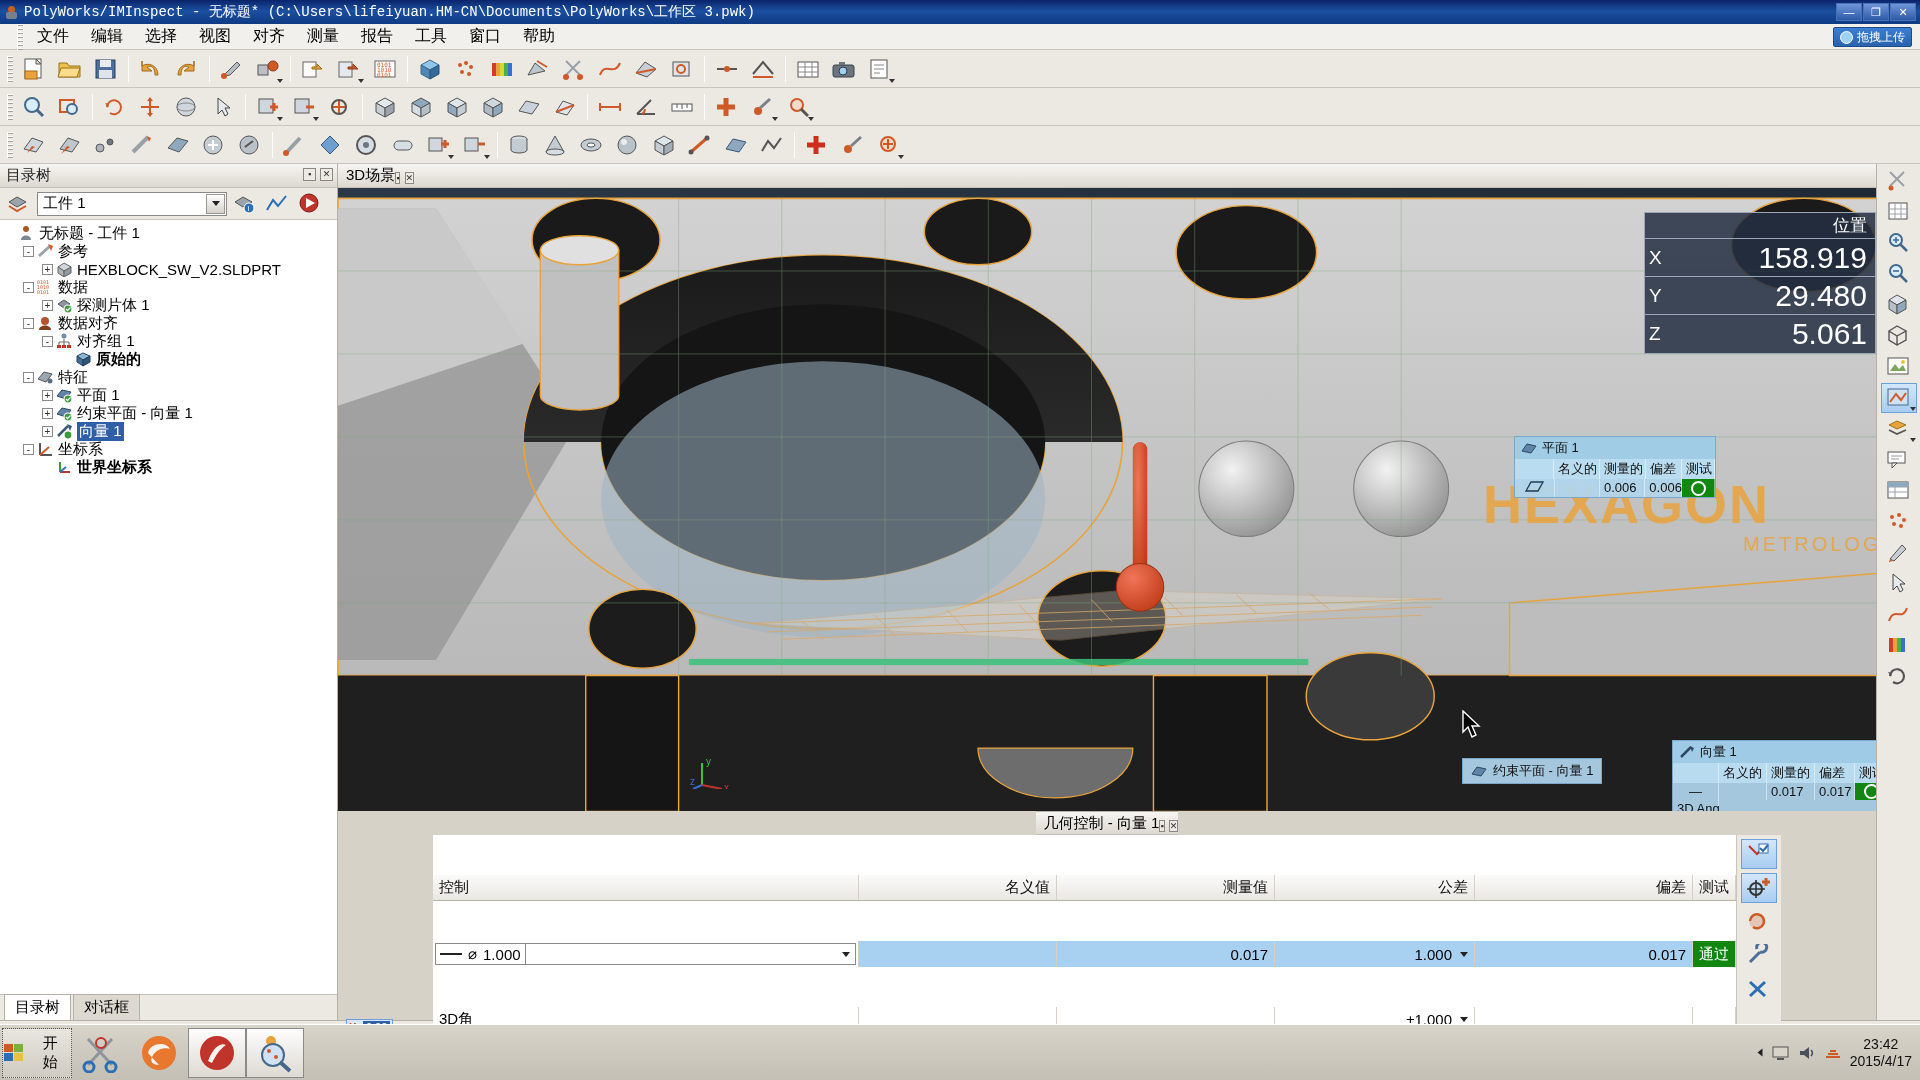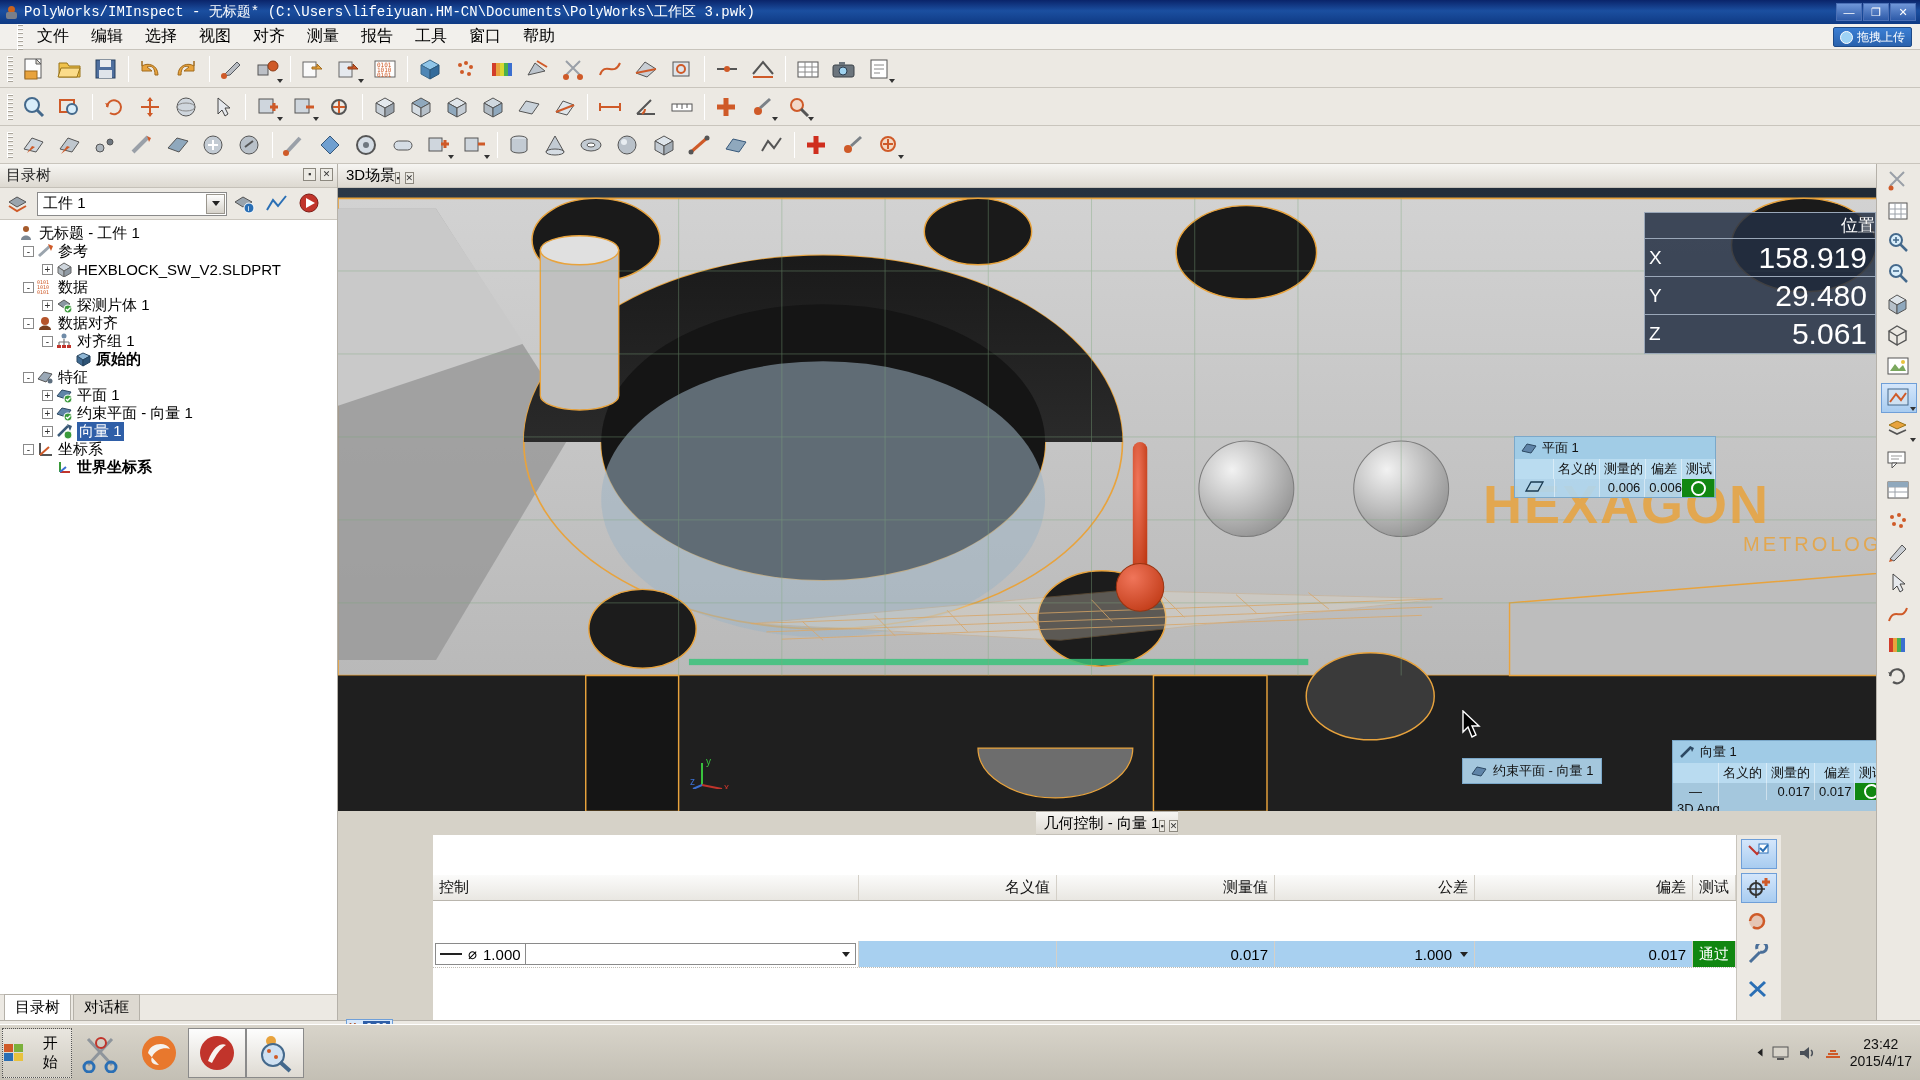--- a/index.html
+++ b/index.html
@@ -143,32 +143,32 @@
   #tray{ margin-left:auto; display:flex; align-items:center; gap:8px; padding-right:8px;}
   #clock{ font-size:14px; text-align:center; line-height:17px; color:#111;}
 
   
   .sceneHead{ height:24px; background:linear-gradient(to bottom,#f6f5f2,#ddd9d1);
       display:flex;align-items:center;padding-left:8px;font-size:15px;border-bottom:1px solid #c5c1b9; position:relative;}
   .callout{ position:absolute; background:rgba(176,214,238,.92); border:1px solid #7ba8c9; font-size:13px; color:#111;}
   .calloutTitle{ display:flex; align-items:center; gap:5px; padding:2px 6px; background:rgba(160,203,230,.95);}
   .ctable{ display:flex; flex-direction:column; }
   .ctrow{ display:flex; }
-  .ctcell{ padding:1px 4px; text-align:right; border-right:1px solid rgba(255,255,255,.45); white-space:nowrap;}
+  .ctcell{ padding:1px 4px; text-align:left; border-right:1px solid rgba(255,255,255,.45); white-space:nowrap;}
   .ctcell.hd{ background:rgba(186,220,240,.95); font-size:13px;}
   .okdot{ width:15px;height:15px;border-radius:50%;border:2px solid #fff; }
   .greencell{ background:#118711; display:flex;align-items:center;justify-content:center;}
   #posPanel{ position:absolute; right:0; top:24px; width:232px;
      background:rgba(36,48,68,.86); border:1px solid #9aa7b8; color:#fff;}
   .posRow{ display:flex; border-bottom:1px solid #9aa7b8; height:38px; align-items:center;}
   .posRow:last-child{border-bottom:none;}
   .posAx{ width:26px; text-align:left; padding-left:4px; font-size:19px;}
   .posVal{ flex:1; text-align:right; padding-right:8px; font-size:30px; font-weight:300;}
   .posHdr{ height:26px; display:flex; align-items:center; justify-content:flex-end;
-      padding-right:0; font-size:17px; border-bottom:1px solid #9aa7b8;}
+      padding-right:8px; font-size:17px; border-bottom:1px solid #9aa7b8;}
   #hexlogo{ position:absolute; left:1145px; top:285px; font-size:54px; font-weight:bold;
       color:#e8a33d; letter-spacing:2px; opacity:.85; font-family:"Liberation Sans",sans-serif;}
   #hexsub{ position:absolute; left:1405px; top:345px; font-size:20px; color:#e8a33d; letter-spacing:3px; opacity:.85;}
   .axisMark{ position:absolute; left:352px; bottom:22px; width:40px;height:34px;}
 </style>
 </head>
 <body>
 
 <div id="titlebar">
   <span class="tb-ico"></span>
@@ -1195,20 +1195,31 @@
               </span>
             </span>
             <span class="gcCell c-nom"></span>
             <span class="gcCell c-meas">0.017</span>
             <span class="gcCell c-tol">
               <span>1.000</span>
               <span class="caret" style="margin-left:8px"></span>
             </span>
             <span class="gcCell c-dev">0.017</span>
             <span class="gcCell c-test passcell">通过</span>
+          </div>
+          <div class="gcRow row2">
+            <span class="gcCell c-ctrl first">3D角</span>
+            <span class="gcCell c-nom"></span>
+            <span class="gcCell c-meas"></span>
+            <span class="gcCell c-tol">
+              <span>±1.000</span>
+              <span class="caret" style="margin-left:8px"></span>
+            </span>
+            <span class="gcCell c-dev"></span>
+            <span class="gcCell c-test"></span>
           </div>
           <div style="flex:1;background:#fff;border-top:1px dotted #c0bcb4"></div>
         </div>
         <div id="gcRight">
           <span class="rbtn sel">
               <span class="ic">
                 <svg width="24" height="22">
                   <path d="M3 4 L11 12 L20 3" stroke="#c1342b" stroke-width="2" fill="none"></path>
                   <rect x="13" y="2" width="9" height="9" fill="#fff" stroke="#2a6fb5"></rect>
                   <path d="M14 6 l3 3 l5 -6" stroke="#2a6fb5" stroke-width="2" fill="none"></path>

